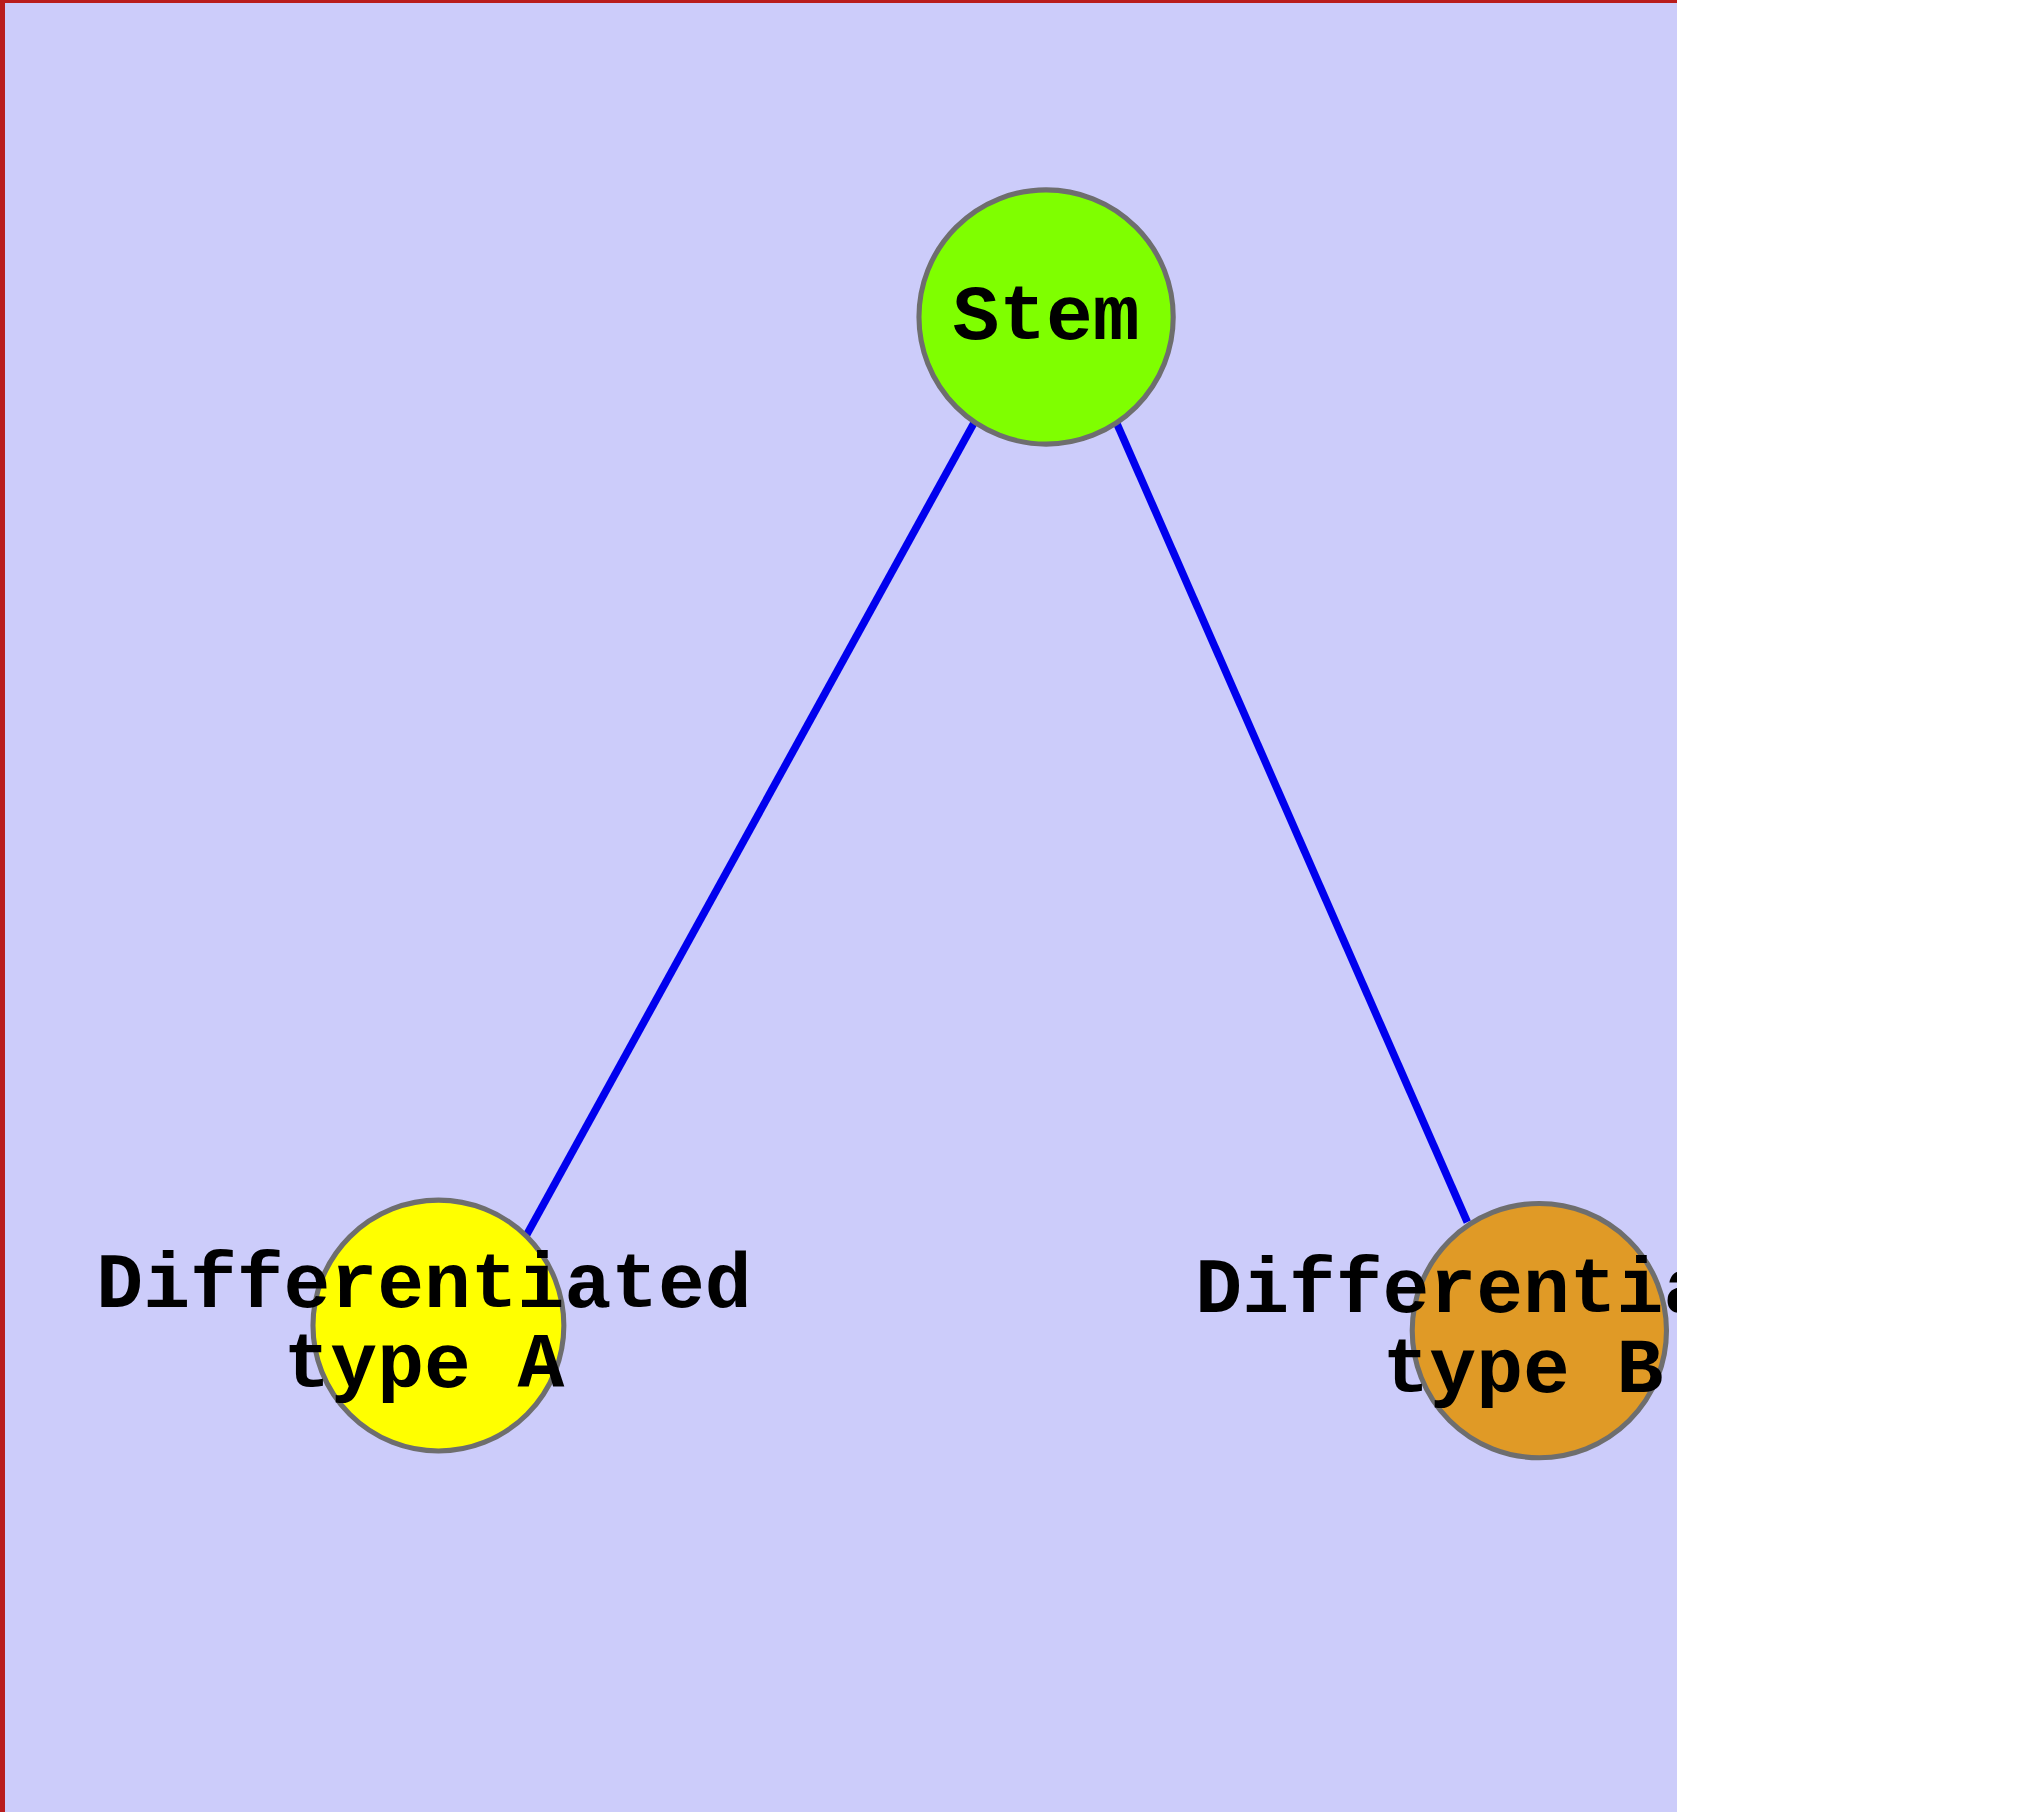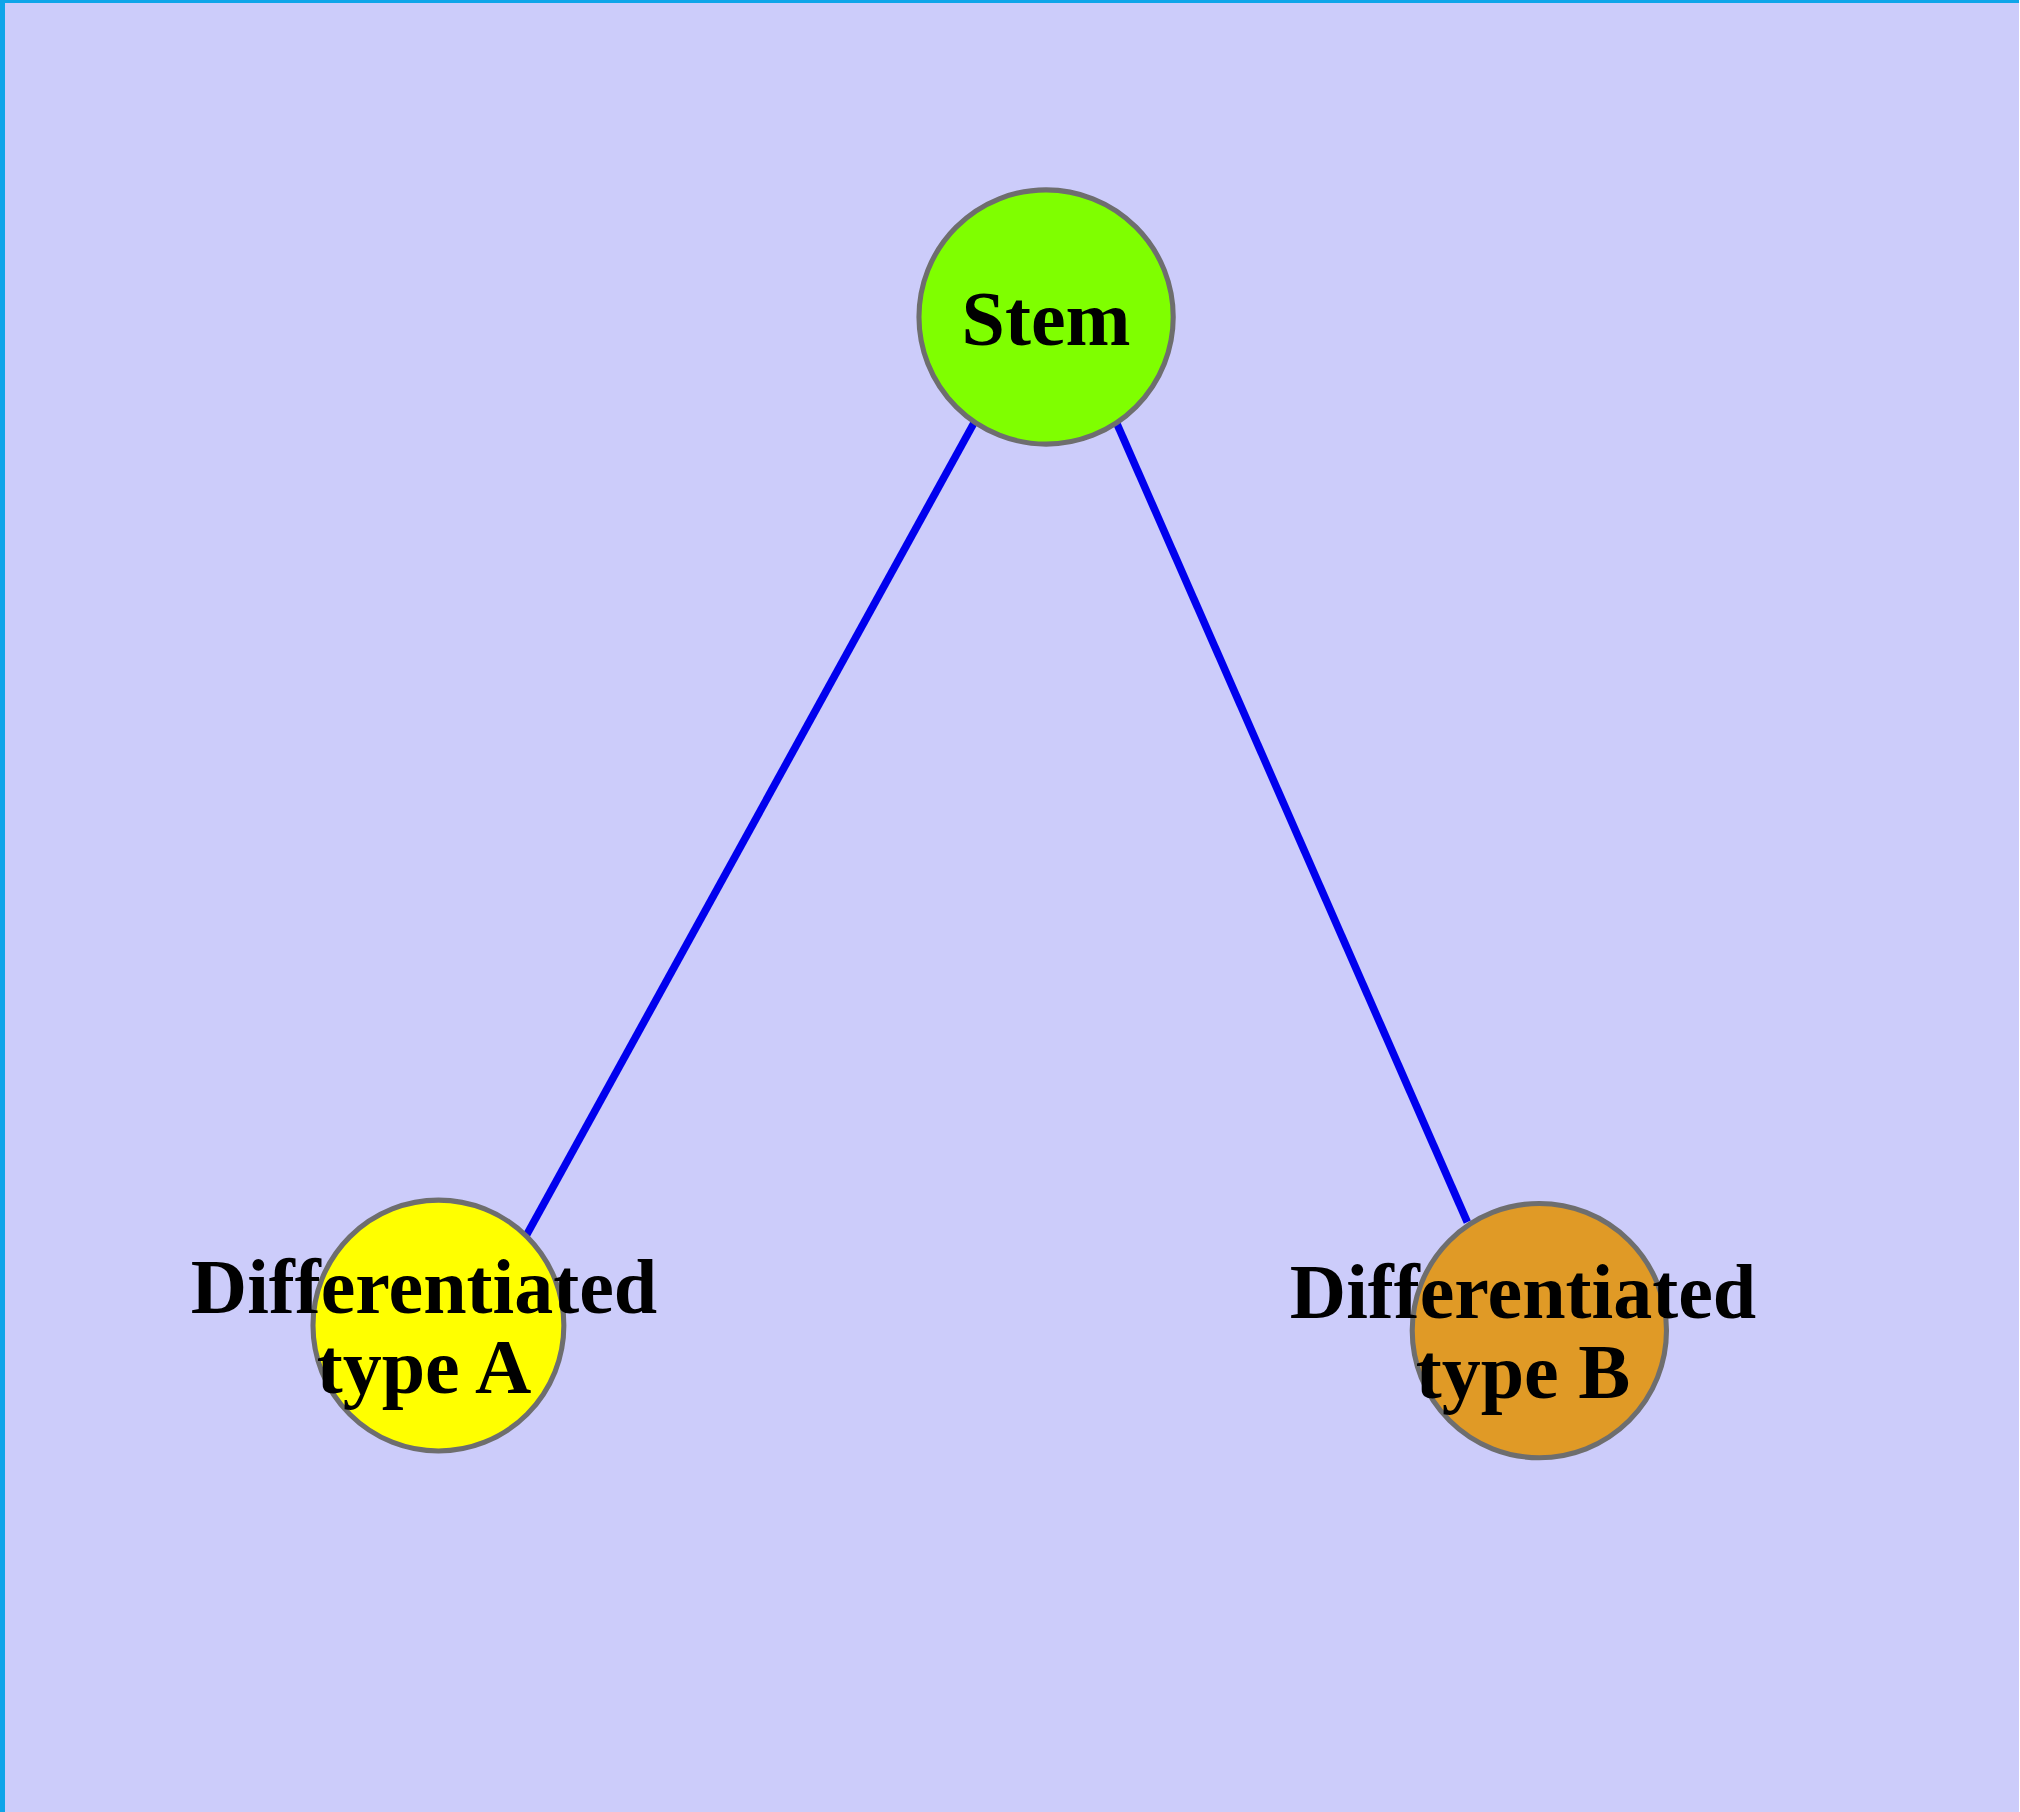--- a/index.html
+++ b/index.html
@@ -2,25 +2,25 @@
 <html style="font-size:13.6px"><head>
 <meta charset="utf-8">
 <style>
   html, body {
     margin: 0;
     padding: 0;
     background: #ffffff;
   }
   #canvas {
     position: relative;
-    width: 2019px;
+    width: 1677px;
     height: 1812px;
-    background: #0ea5e9;
+    background: #b91c1c;
     overflow: hidden;
-    font-family: Liberation Serif, serif;
+    font-family: Liberation Mono, monospace;
   }
   #plot-background {
     position: absolute;
     left: 5.1px;
     top: 3.4px;
     width: 2015px;
     height: 1809px;
     background: #ccccfa;
   }
   #graph-svg {

